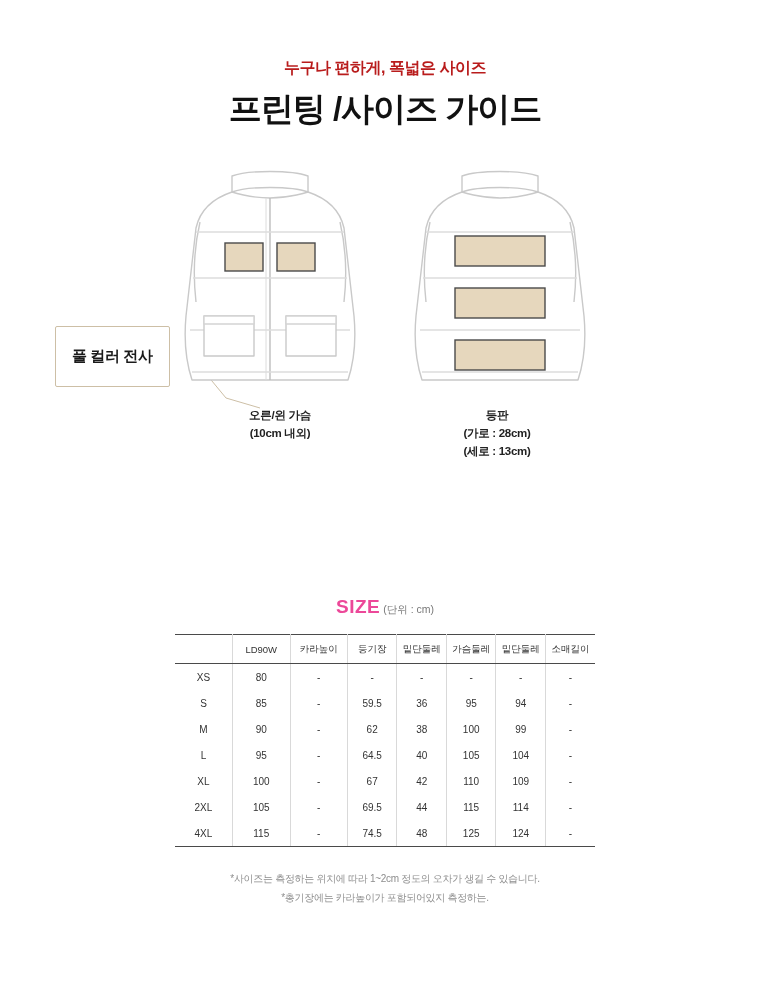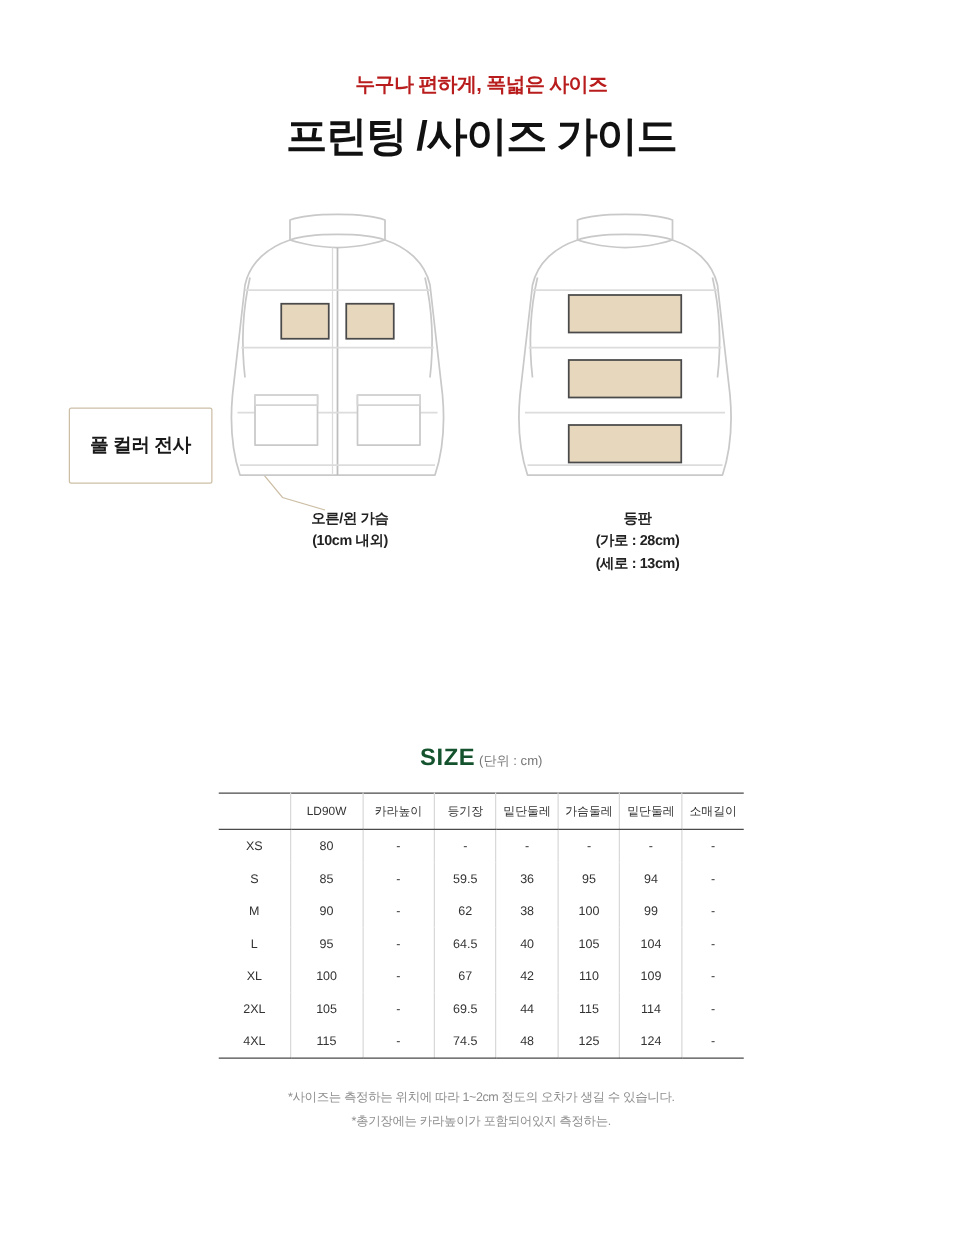--- a/index.html
+++ b/index.html
@@ -76,37 +76,37 @@
   .caption {
     position: absolute;
     text-align: center;
     font-size: 11.5px;
     font-weight: bold;
     color: #222222;
     line-height: 1.55;
     letter-spacing: -0.3px;
   }
   .caption.front { left: 190px; top: 253px; width: 180px; }
-  .caption.back  { left: 420px; top: 253px; width: 180px; }
+  .caption.back  { left: 407px; top: 253px; width: 180px; }
 
   
   .size-wrap {
     position: absolute;
     left: 0;
     top: 596px;
     width: 770px;
   }
   .size-head {
     text-align: center;
     margin-bottom: 16px;
   }
   .size-head .size-word {
     font-size: 19px;
     font-weight: bold;
-    color: #14532d;
+    color: #ec4899;
     letter-spacing: 0.5px;
   }
   .size-head .size-unit {
     font-size: 10.5px;
     color: #777777;
     margin-left: 3px;
   }
 
   table.size-table {
     border-collapse: collapse;

